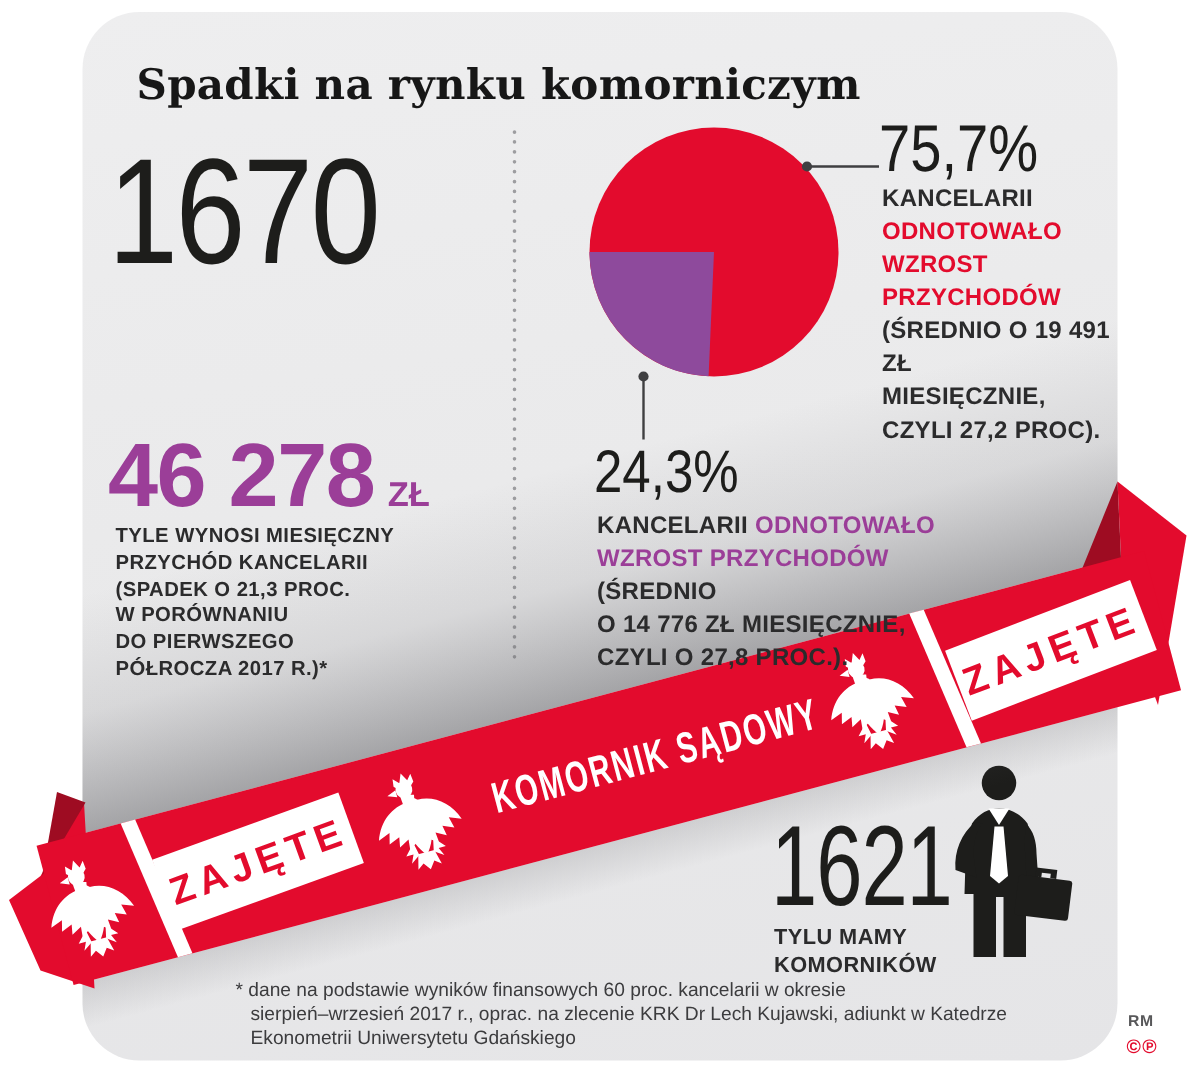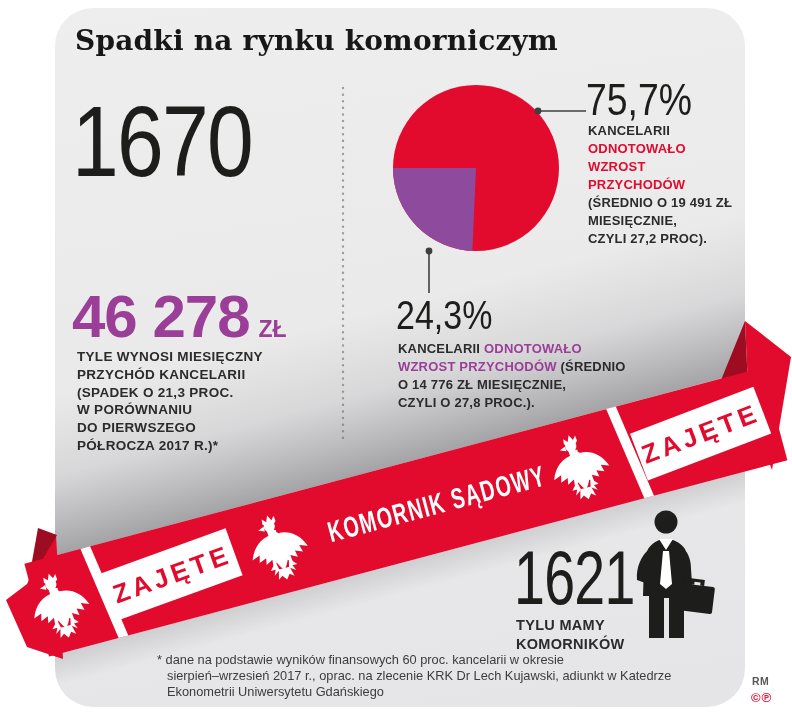--- a/index.html
+++ b/index.html
@@ -2,35 +2,35 @@
 <html style="--red: #e30b2d; --dark_red: #9e0c22; --purple: #9b3e98; --pie_purple: #8e4a9c; --ink: #1d1d1b; --card_bg: #e9e9ea;"><head>
 <meta charset="utf-8">
 <style>
   html,body{margin:0;padding:0;background:#fff;}
   .stage{position:relative;width:792px;height:716px;overflow:hidden;background:#fff;
          font-family:"Liberation Sans",sans-serif;color:var(--ink,#1d1d1b);}
   .card{position:absolute;left:55px;top:8px;width:690px;height:699px;border-radius:38px;
         background:linear-gradient(172deg,#eeeeef 0%,#e9e9ea 55%,#e5e5e7 100%);z-index:0;}
   .overlay{position:absolute;left:0;top:0;width:792px;height:716px;z-index:1;}
   .txt{position:absolute;z-index:2;}
-  h1.txt{left:75px;top:24px;margin:0;font:700 28px "DejaVu Serif",serif;letter-spacing:.2px;color:#171717;}
+  h1.txt{left:75px;top:24px;margin:16px;font:700 28px "DejaVu Serif",serif;letter-spacing:.2px;color:#171717;}
   .cond{display:inline-block;transform-origin:0 100%;}
   .n1670{left:72px;top:91px;font-size:100px;line-height:1;font-weight:400;letter-spacing:-2px;}
   .n1670 .cond{transform:scaleX(.84);}
   .cap{font-weight:700;font-size:14px;line-height:1.32;letter-spacing:.3px;color:#2b2b2c;white-space:pre-line;}
   .cap1670{left:77px;top:180px;}
   .bigrow{left:72px;top:287px;display:flex;align-items:baseline;color:var(--purple,#9b3e98);}
   .nrev{font-size:60px;font-weight:700;letter-spacing:-1px;line-height:1;}
   .unit{font-size:23px;font-weight:700;margin-left:9px;}
   .cap46{left:77px;top:348px;font-size:13.5px;}
   .pct{font-size:44px;font-weight:400;line-height:1;color:#1d1d1b;}
   .pct .cond{transform:scaleX(.85);}
   .pct75{left:586px;top:78px;}
   .pct24{left:396px;top:295px;font-size:40px;}
-  .note{font-size:13px;font-weight:700;line-height:1.38;letter-spacing:.2px;color:#2b2b2c;white-space:pre-line;}
+  .note{font-size:16px;font-weight:700;line-height:1.38;letter-spacing:.2px;color:#2b2b2c;white-space:pre-line;}
   .note75{left:588px;top:122px;width:165px;}
   .note24{left:398px;top:340px;width:248px;}
   .red-t{color:var(--red,#e30b2d);}
   .purple-t{color:var(--purple,#9b3e98);}
   .n1621{left:514px;top:540px;font-size:76px;font-weight:400;line-height:1;letter-spacing:-1px;}
   .n1621 .cond{transform:scaleX(.73);}
   .cap1621{left:516px;top:616px;font-size:14.5px;}
   .footnote{left:157px;top:652px;font-size:12.8px;font-weight:400;line-height:1.26;color:#3c3c3e;
             white-space:pre-line;padding-left:10px;text-indent:-10px;width:560px;}
   .rm{left:752px;top:675px;font-size:10.5px;font-weight:700;color:#58585a;letter-spacing:.5px;}

